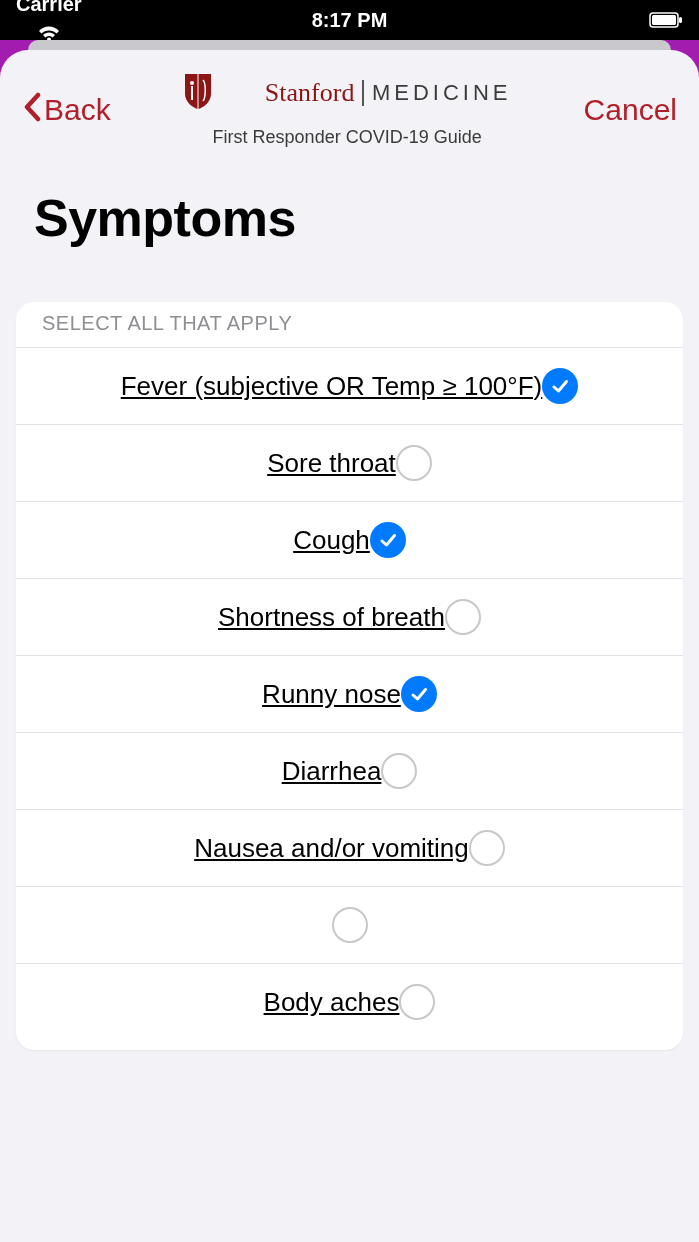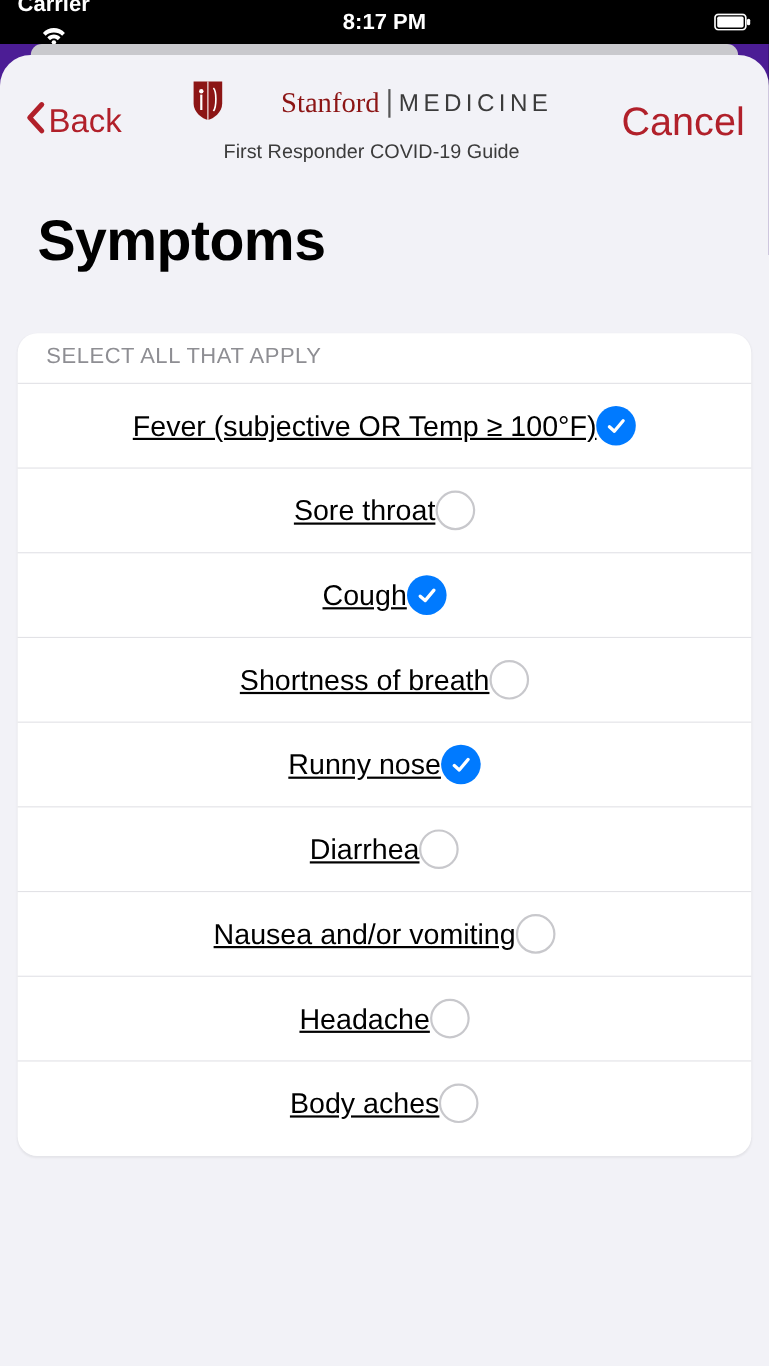--- a/index.html
+++ b/index.html
@@ -5,36 +5,36 @@
   * { box-sizing: border-box; margin: 0; padding: 0; }
   html, body { width: 699px; height: 1242px; font-family: -apple-system, "Helvetica Neue", Helvetica, Arial, sans-serif; background: #000; overflow: hidden; }
   .status-bar {
     height: 40px; background: #000; color: #fff;
     display: flex; align-items: center; justify-content: space-between;
     padding: 0 16px; font-size: 20px; font-weight: 600;
   }
   .status-left { display:flex; align-items:center; gap:8px;flex-direction:column; }
   .status-center { position:absolute; left:50%; transform:translateX(-50%); }
   .battery { display:flex; align-items:center; }
-  .sheet-bg { height: 1202px; background:#4c1d95; position:relative; }
+  .sheet-bg { height: 1202px; background:#a21caf; position:relative; }
   .sheet {
     position:absolute; top:10px; left:0; right:0; bottom:0;
     background:#f2f2f7; border-top-left-radius:28px; border-top-right-radius:28px;
     overflow:hidden;
   }
   .sheet-top-shadow {
     position:absolute; top:0; left:28px; right:28px; height:10px;
     background:#c9c9cd; border-top-left-radius:20px; border-top-right-radius:20px;
   }
   .nav-bar {
     display:flex; align-items:center; justify-content:space-between;
     padding: 22px 22px 10px 22px;
   }
   .nav-back { display:flex; align-items:center; color:#b1202a; font-size:30px; font-weight:400; gap:2px; cursor:pointer; }
-  .nav-cancel { color:#b1202a; font-size:36px; cursor:pointer; }
+  .nav-cancel { color:#b1202a; font-size:30px; cursor:pointer; }
   .nav-title { display:flex; flex-direction:column; align-items:center; }
   .logo-row { display:flex; align-items:center; gap:8px; }
   .logo-shield { width:30px; height:38px; }
   .stanford-word { font-family: Georgia, serif; color:#8c1515; font-size:26px; font-weight:400;margin-left:44px; }
   .medicine-word { font-family: "Helvetica Neue", Arial, sans-serif; color:#3b3b3b; font-size:22px; letter-spacing:4px; font-weight:400; }
   .divider-v { width:1.5px; height:26px; background:#555; }
   .subtitle { color:#3b3b3b; font-size:18px; margin-top:13px; }
   .page-title { font-size:52px; font-weight:800; color:#000; padding: 30px 34px 20px; letter-spacing:-0.5px; }
   .card {
     background:#fff; margin: 34px 16px 0; border-radius:18px;
@@ -152,21 +152,20 @@
           </div>
           <div class="row">
             <div class="row-label">Diarrhea</div>
             <div class="check unchecked"></div>
           </div>
           <div class="row">
             <div class="row-label">Nausea and/or vomiting</div>
             <div class="check unchecked"></div>
           </div>
           <div class="row">
-            <div class="row-label">Headache</div>
             <div class="check unchecked"></div>
           </div>
           <div class="row">
             <div class="row-label">Body aches</div>
             <div class="check unchecked"></div>
           </div>
         </div>
     </div>
 
   </div>

